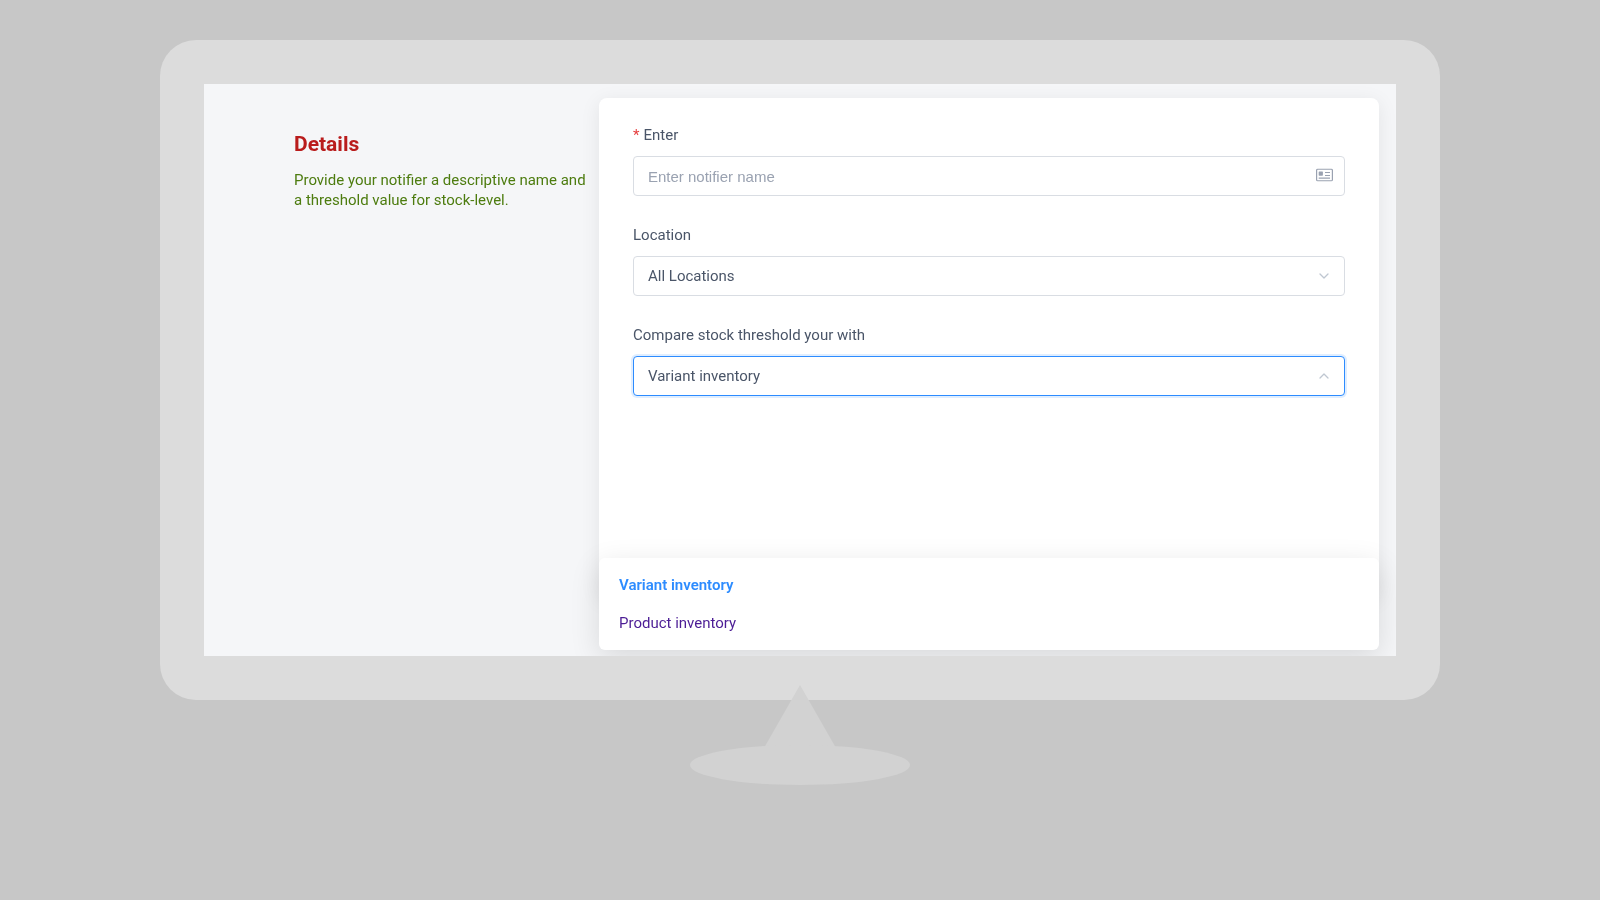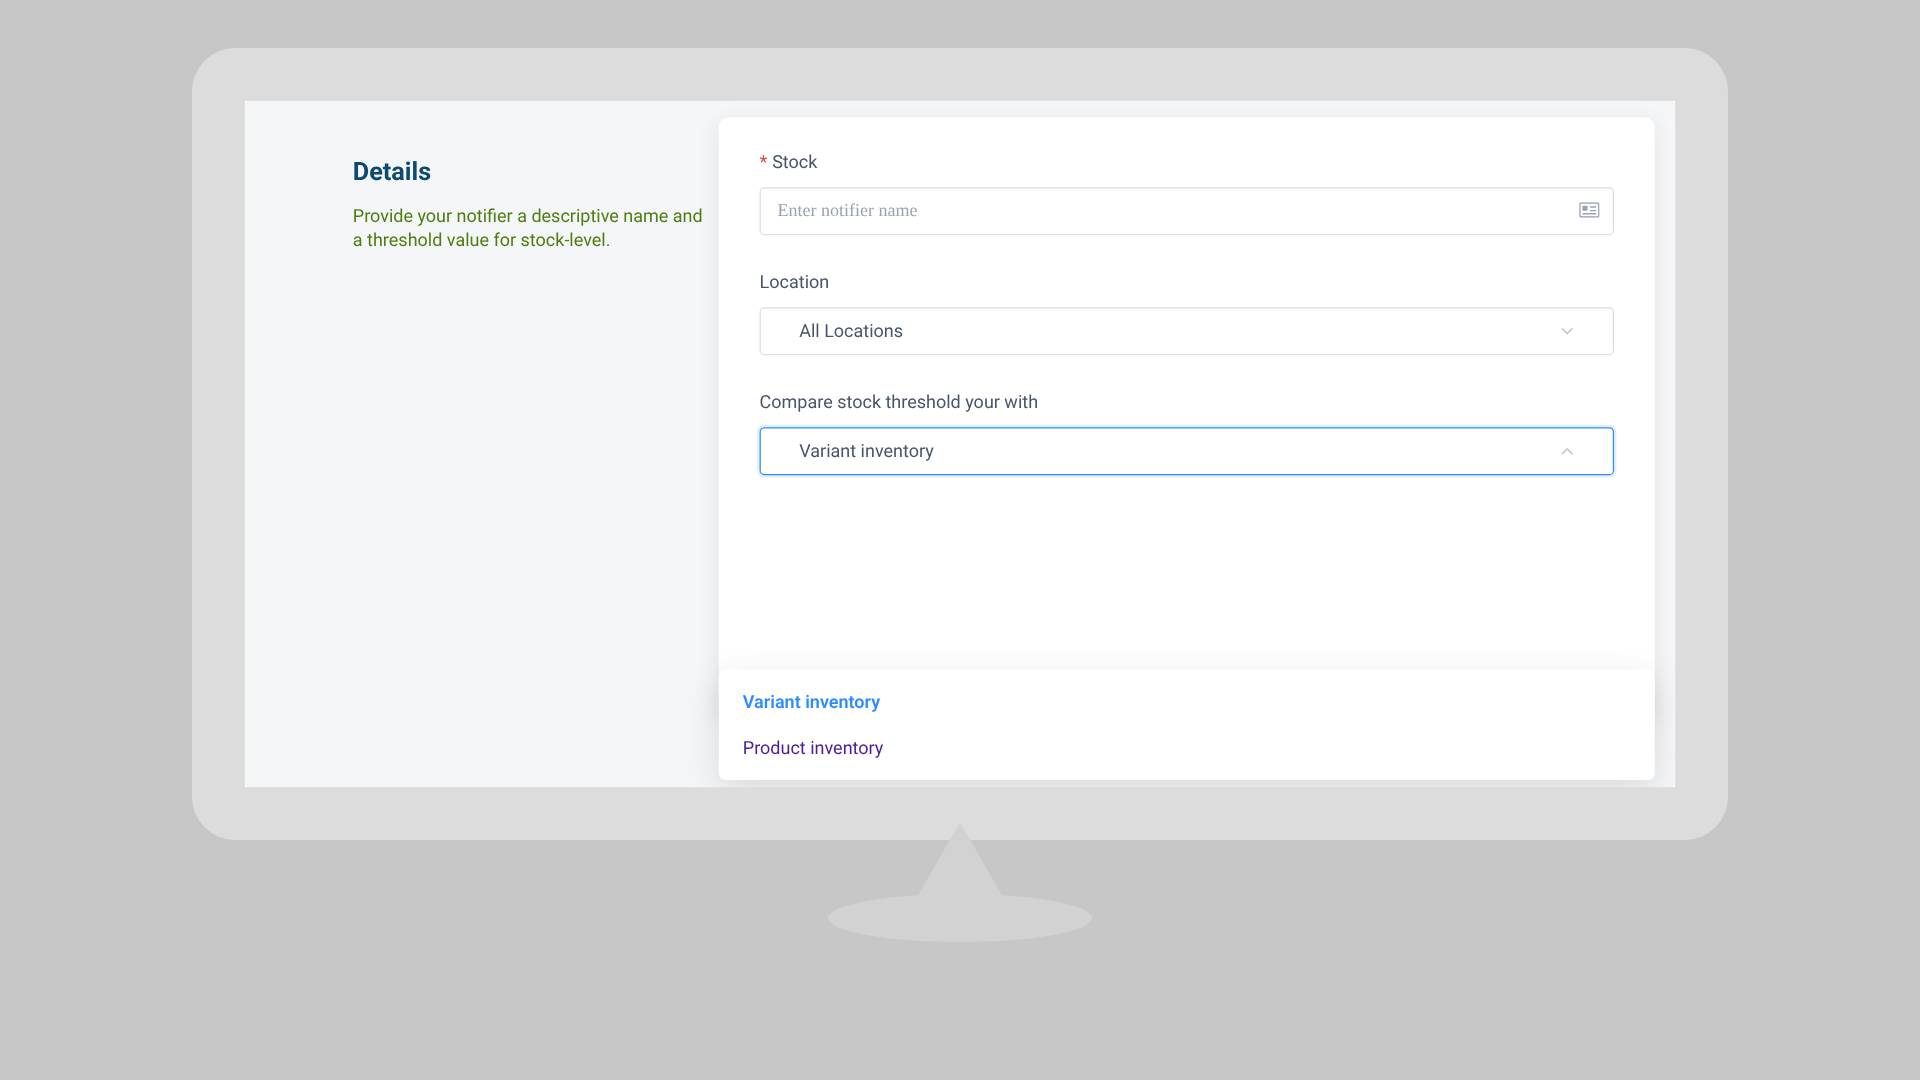--- a/index.html
+++ b/index.html
@@ -52,21 +52,21 @@
   
   .left-col {
     position: absolute;
     left: 90px;
     top: 48px;
     width: 300px;
   }
   .section-title {
     font-size: 21px;
     font-weight: 700;
-    color: #0c4a6e;
+    color: #b91c1c;
     margin-bottom: 14px;
   }
   .section-desc {
     font-size: 15px;
     color: #4d7c0f;
     line-height: 1.35;
   }
   
   .card {
     position: absolute;
@@ -94,37 +94,36 @@
   }
   .text-input {
     width: 100%;
     height: 40px;
     border: 1px solid #d9dde3;
     border-radius: 4px;
     padding: 0 40px 0 14px;
     font-size: 15px;
     color: #4a5568;
     background: #fff;
-    font-family: Liberation Serif, serif;
   }
   .text-input::placeholder { color: #9aa2b1; }
   .input-icon {
     position: absolute;
     right: 12px;
     top: 50%;
     transform: translateY(-50%);
     color: #9aa2b1;
   }
   
   .select {
     width: 100%;
     height: 40px;
     border: 1px solid #d9dde3;
     border-radius: 4px;
-    padding: 0 32px;
+    padding: 0 14px;
     font-size: 15px;
     color: #4a5568;
     background: #fff;
     display: flex;
     align-items: center;
     justify-content: space-between;
     cursor: pointer;
   }
   .select.open {
     border-color: #2d8cff;
@@ -194,21 +193,21 @@
 
     <div class="left-col">
       <h2 class="section-title">Details</h2>
       <p class="section-desc">Provide your notifier a descriptive name and a threshold value for stock-level.</p>
     </div>
 
     <div class="card">
 
       <div class="field-group">
         <label class="field-label">
-          <span class="required-star">*</span><span>Stock</span>
+          <span class="required-star">*</span><span>Enter</span>
         </label>
         <div class="text-input-wrap">
           <input class="text-input" type="text" placeholder="Enter notifier name" style="">
           <span class="input-icon">
             <svg width="17" height="13" viewBox="0 0 17 13" fill="none" stroke="currentColor" stroke-width="1.2">
               <rect x="0.6" y="0.6" width="15.8" height="11.8" rx="1.2"></rect>
               <rect x="2.7" y="3" width="4.2" height="4.2" rx="0.6" fill="currentColor" stroke="none"></rect>
               <line x1="9" y1="4" x2="14" y2="4"></line>
               <line x1="9" y1="7" x2="14" y2="7"></line>
               <line x1="2.7" y1="9.6" x2="14" y2="9.6"></line>

